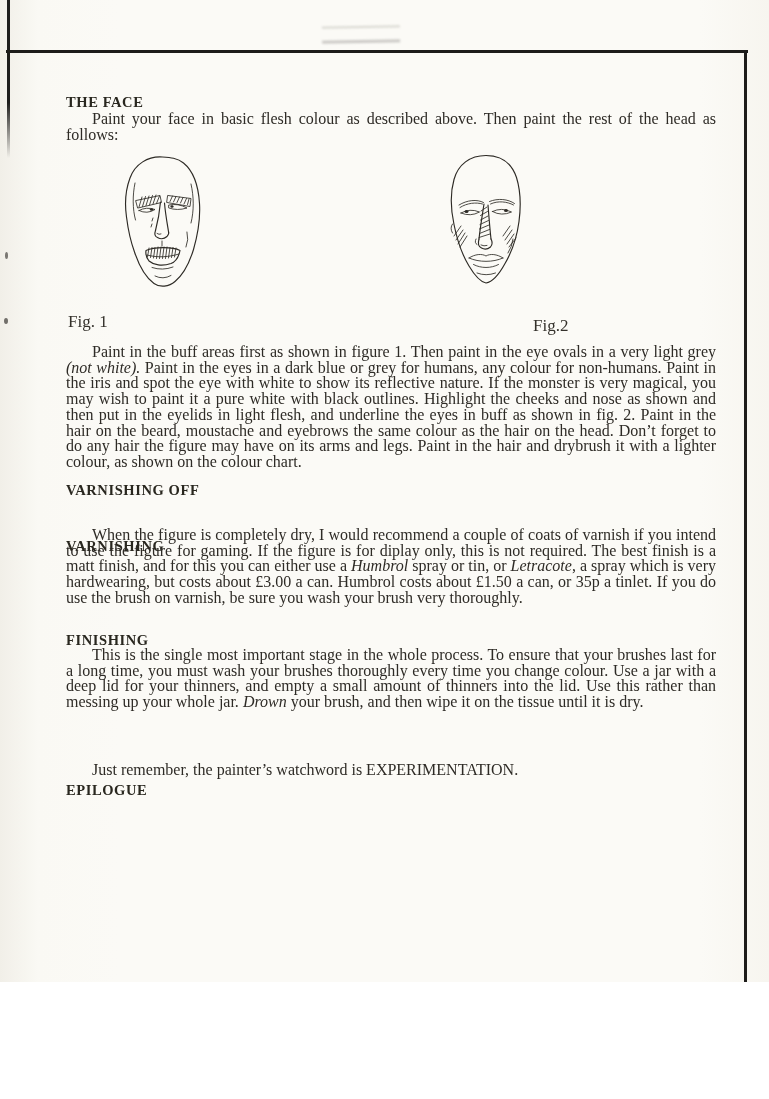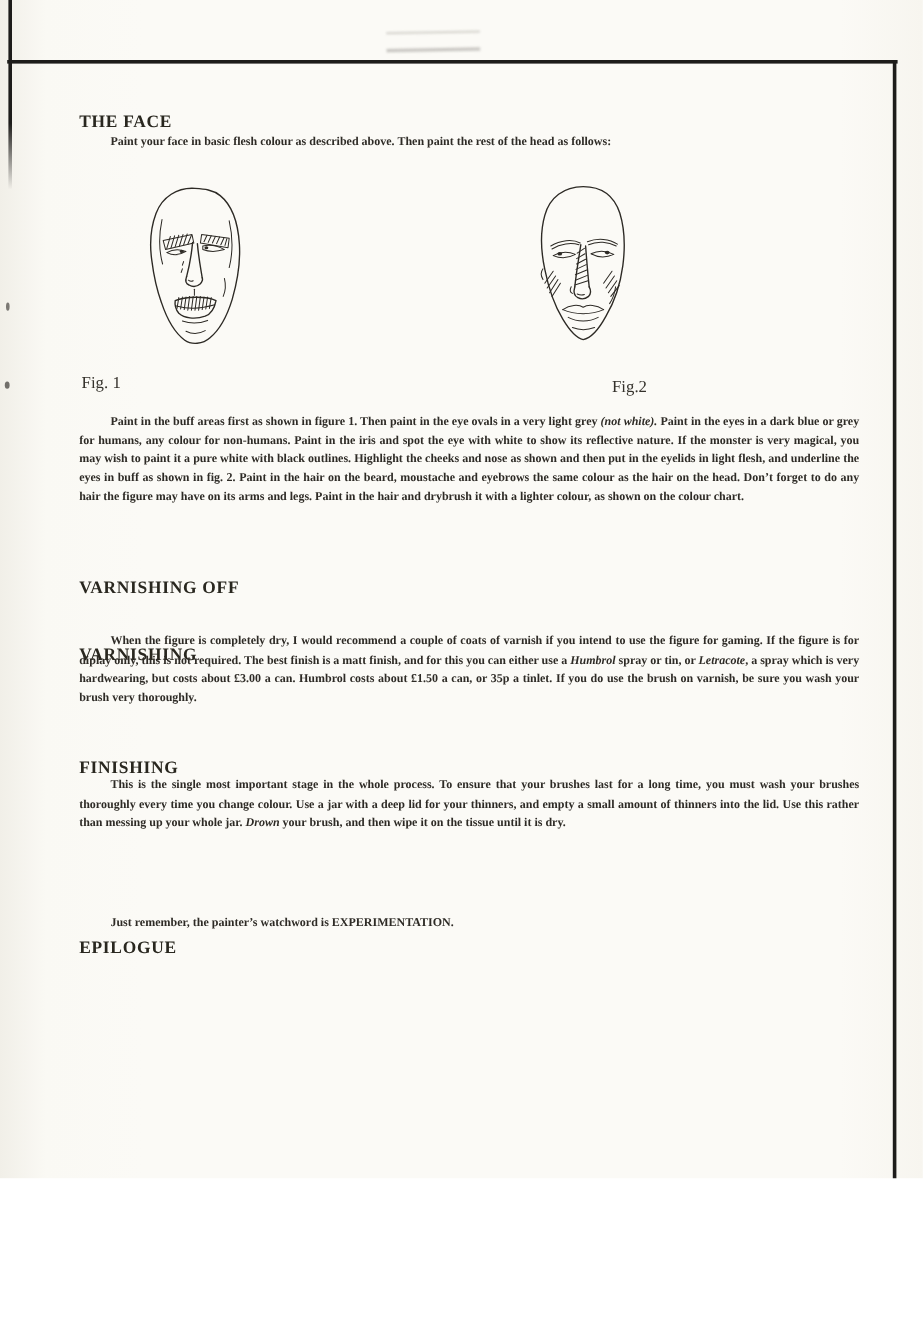--- a/index.html
+++ b/index.html
@@ -22,27 +22,27 @@
   .speck2{left:4px;top:318px;width:4px;height:6px;opacity:.7;}
   .smudge{
     position:absolute;left:322px;top:26px;width:78px;height:12px;
     border-top:2px solid rgba(95,92,85,.22);
     border-bottom:3px solid rgba(80,78,72,.28);
     transform:rotate(-1deg);
     filter:blur(1px);
   }
   .content{position:absolute;left:66px;top:0;width:650px;}
   .head{position:absolute;left:0;margin:0;font-size:14.5px;font-weight:bold;letter-spacing:.6px;color:#29271f;}
-  .para{position:absolute;left:0;right:0;margin:0;font-size:10px;line-height:15.7px;text-align:justify;font-weight:bold;}
+  .para{position:absolute;left:0;right:0;margin:0;font-size:16px;line-height:15.7px;text-align:justify;}
   .indent{text-indent:26px;}
   .it{font-style:italic;}
   .figs{position:absolute;left:0;top:150px;width:650px;height:190px;}
   .figimg{position:absolute;}
   .figimg svg{display:block;}
-  .figlabel{position:absolute;margin:0;font-size:14px;color:#34312b;}
+  .figlabel{position:absolute;margin:0;font-size:17px;color:#34312b;}
   .pagenum{position:absolute;left:727px;top:1054px;font-size:18px;color:#2b2924;}
   svg path, svg line{stroke:#2d2a25;fill:none;stroke-linecap:round;stroke-linejoin:round;}
   svg .w2{stroke-width:2.3;}
   svg .w1{stroke-width:1.7;}
   svg .fill{fill:#2d2a25;stroke:none;}
 </style>
 </head>
 <body>
 
 <div class="page">
@@ -113,21 +113,21 @@
           <path class="w1" d="M64,214 C76,206 90,205 98,210 C106,205 120,206 132,214"></path>
           <path class="w1" d="M64,214 C84,223 112,223 132,214"></path>
           <path class="w1" d="M73,227 C88,235 108,235 123,227"></path>
           <path class="w1" d="M80,244 Q98,251 117,244"></path>
           <path class="w1" d="M31,146 Q25,154 31,164"></path>
           <path class="w1" d="M152,176 Q150,192 142,204"></path>
         </svg>
       </div>
 
       <p class="figlabel" style="left:2px;top:162px">Fig. 1</p>
-      <p class="figlabel" style="left:444px;top:166px">Fig.2</p>
+      <p class="figlabel" style="left:467px;top:166px">Fig.2</p>
     </div>
 
     <p class="para indent" style="top:344px"><span>Paint in the buff areas first as shown in figure 1. Then paint in the eye ovals in a very light grey </span><span class="it">(not white).</span><span> Paint in the eyes in a dark blue or grey for humans, any colour for non-humans. Paint in the iris and spot the eye with white to show its reflective nature. If the monster is very magical, you may wish to paint it a pure white with black outlines. Highlight the cheeks and nose as shown and then put in the eyelids in light flesh, and underline the eyes in buff as shown in fig. 2. Paint in the hair on the beard, moustache and eyebrows the same colour as the hair on the head. Don’t forget to do any hair the figure may have on its arms and legs. Paint in the hair and drybrush it with a lighter colour, as shown on the colour chart.</span></p>
 
     <h3 class="head" style="top:482px">VARNISHING OFF</h3>
 
     <h3 class="head" style="top:538px">VARNISHING</h3>
     <p class="para indent" style="top:527px"><span>When the figure is completely dry, I would recommend a couple of coats of varnish if you intend to use the figure for gaming. If the figure is for diplay only, this is not required. The best finish is a matt finish, and for this you can either use a </span><span class="it">Humbrol</span><span> spray or tin, or </span><span class="it">Letracote</span><span>, a spray which is very hardwearing, but costs about £3.00 a can. Humbrol costs about £1.50 a can, or 35p a tinlet. If you do use the brush on varnish, be sure you wash your brush very thoroughly.</span></p>
 
     <h3 class="head" style="top:632px">FINISHING</h3>

